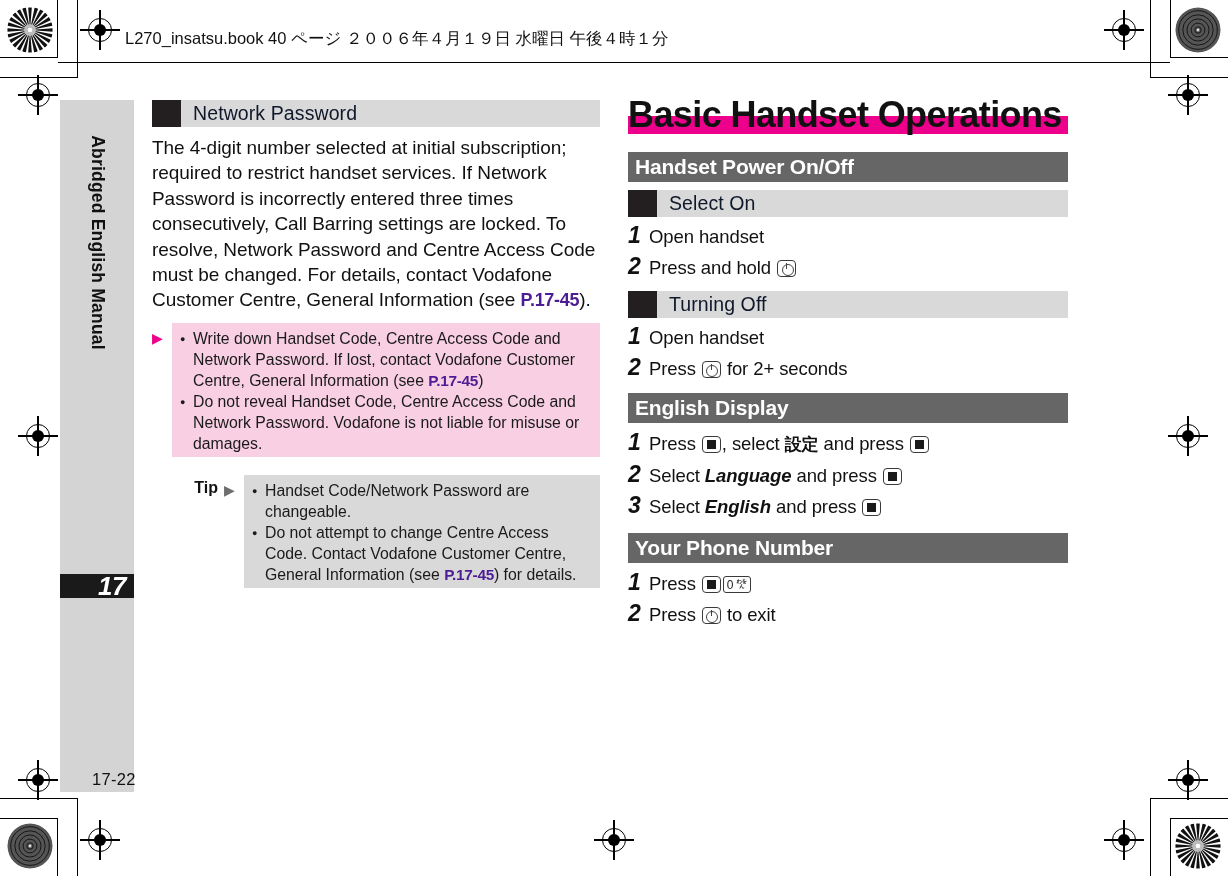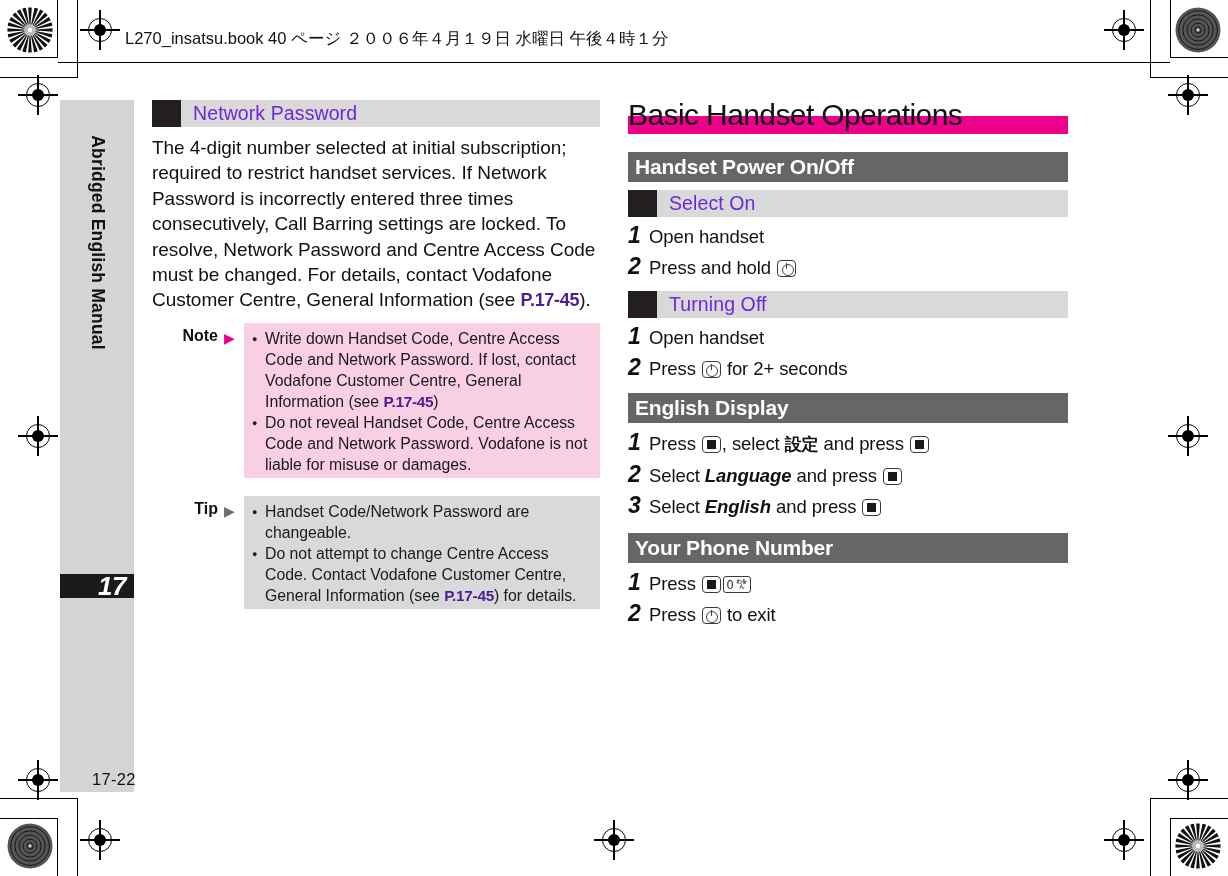--- a/index.html
+++ b/index.html
@@ -64,21 +64,21 @@
   .col-left  { position: absolute; left: 152px; top: 100px; width: 448px; }
   .col-right { position: absolute; left: 628px; top: 98px; width: 440px; }
 
   
   .subhead {
     position: relative; height: 27px; background: #d9d9d9;
     display: flex; align-items: center; margin-bottom: 8px;
   }
   .subhead .blk { width: 29px; height: 27px; background: #231f20; flex: 0 0 auto; }
   .subhead .txt {
-    font-size: 19.5px; color: #6d28d9; padding-left: 12px; letter-spacing: 0.1px;
+    font-size: 19.5px; color: #0f172a; padding-left: 12px; letter-spacing: 0.1px;
   }
 
   .body-text {
     font-size: 19px; line-height: 25.4px; color: #111; letter-spacing: -0.05px;
   }
   .ref { color: #4c1d95; font-weight: bold; font-size: 18px; letter-spacing: -0.3px; }
 
   
   .callout { position: relative; display: flex; margin-top: 9px; }
   .callout .lead {
@@ -97,21 +97,21 @@
     position: relative; padding-left: 13px;
     font-size: 15.8px; line-height: 21px; color: #1a1a1a; margin-bottom: 0;
   }
   .callout li::before {
     content: "\25CF"; position: absolute; left: 0; top: 0; font-size: 9px; line-height: 22px;
   }
   .callout .ref { font-size: 15.4px; }
 
   
   .bigtitle {
-    position: relative; font-size: 30px; font-weight: normal; color: #111;
+    position: relative; font-size: 36px; font-weight: bold; color: #111;
     letter-spacing: -0.6px; line-height: 34px; white-space: nowrap;
   }
   .bigtitle .bar {
     position: absolute; left: 0; right: 0; bottom: -2px; height: 18px;
     background: #ec008c; z-index: -1;
   }
   .titlewrap { position: relative; z-index: 0; height: 44px; margin-bottom: 10px; }
 
   .sechead {
     height: 30px; background: #666666; color: #ffffff;
@@ -348,21 +348,20 @@
   <div class="col-left">
 
     <div class="subhead">
       <div class="blk"></div>
       <div class="txt">Network Password</div>
     </div>
 
     <p class="body-text"><span>The 4-digit number selected at initial subscription; required to restrict handset services. If Network Password is incorrectly entered three times consecutively, Call Barring settings are locked. To resolve, Network Password and Centre Access Code must be changed. For details, contact Vodafone Customer Centre, General Information (see </span><span class="ref">P.17-45</span><span>).</span></p>
 
     <div class="callout note">
-      <div class="lead">Note</div>
       <div class="arrow">▶</div>
       <div class="box">
         <ul>
           <li><span>Write down Handset Code, Centre Access Code and Network Password. If lost, contact Vodafone Customer Centre, General Information (see </span><span class="ref">P.17-45</span><span>)</span></li>
           <li><span>Do not reveal Handset Code, Centre Access Code and Network Password. Vodafone is not liable for misuse or damages.</span></li>
         </ul>
       </div>
     </div>
 
     <div class="callout tip" style="margin-top:18px;">

